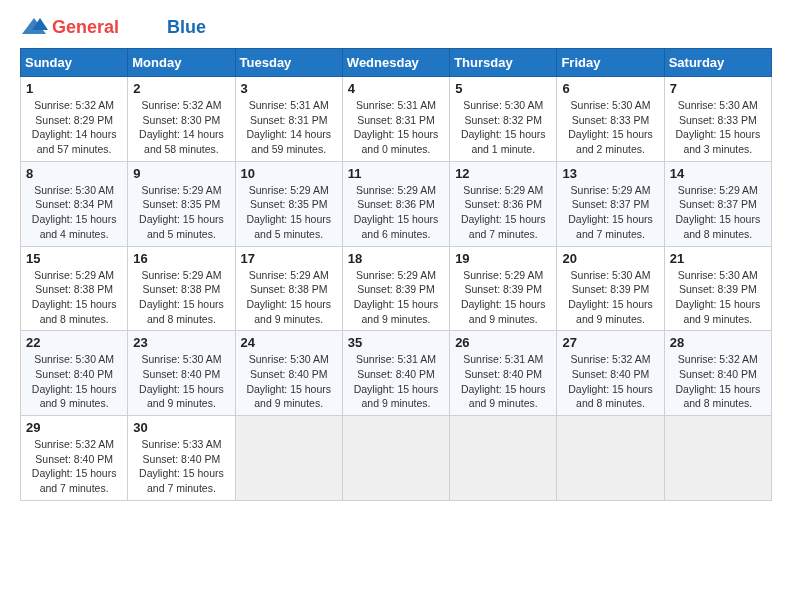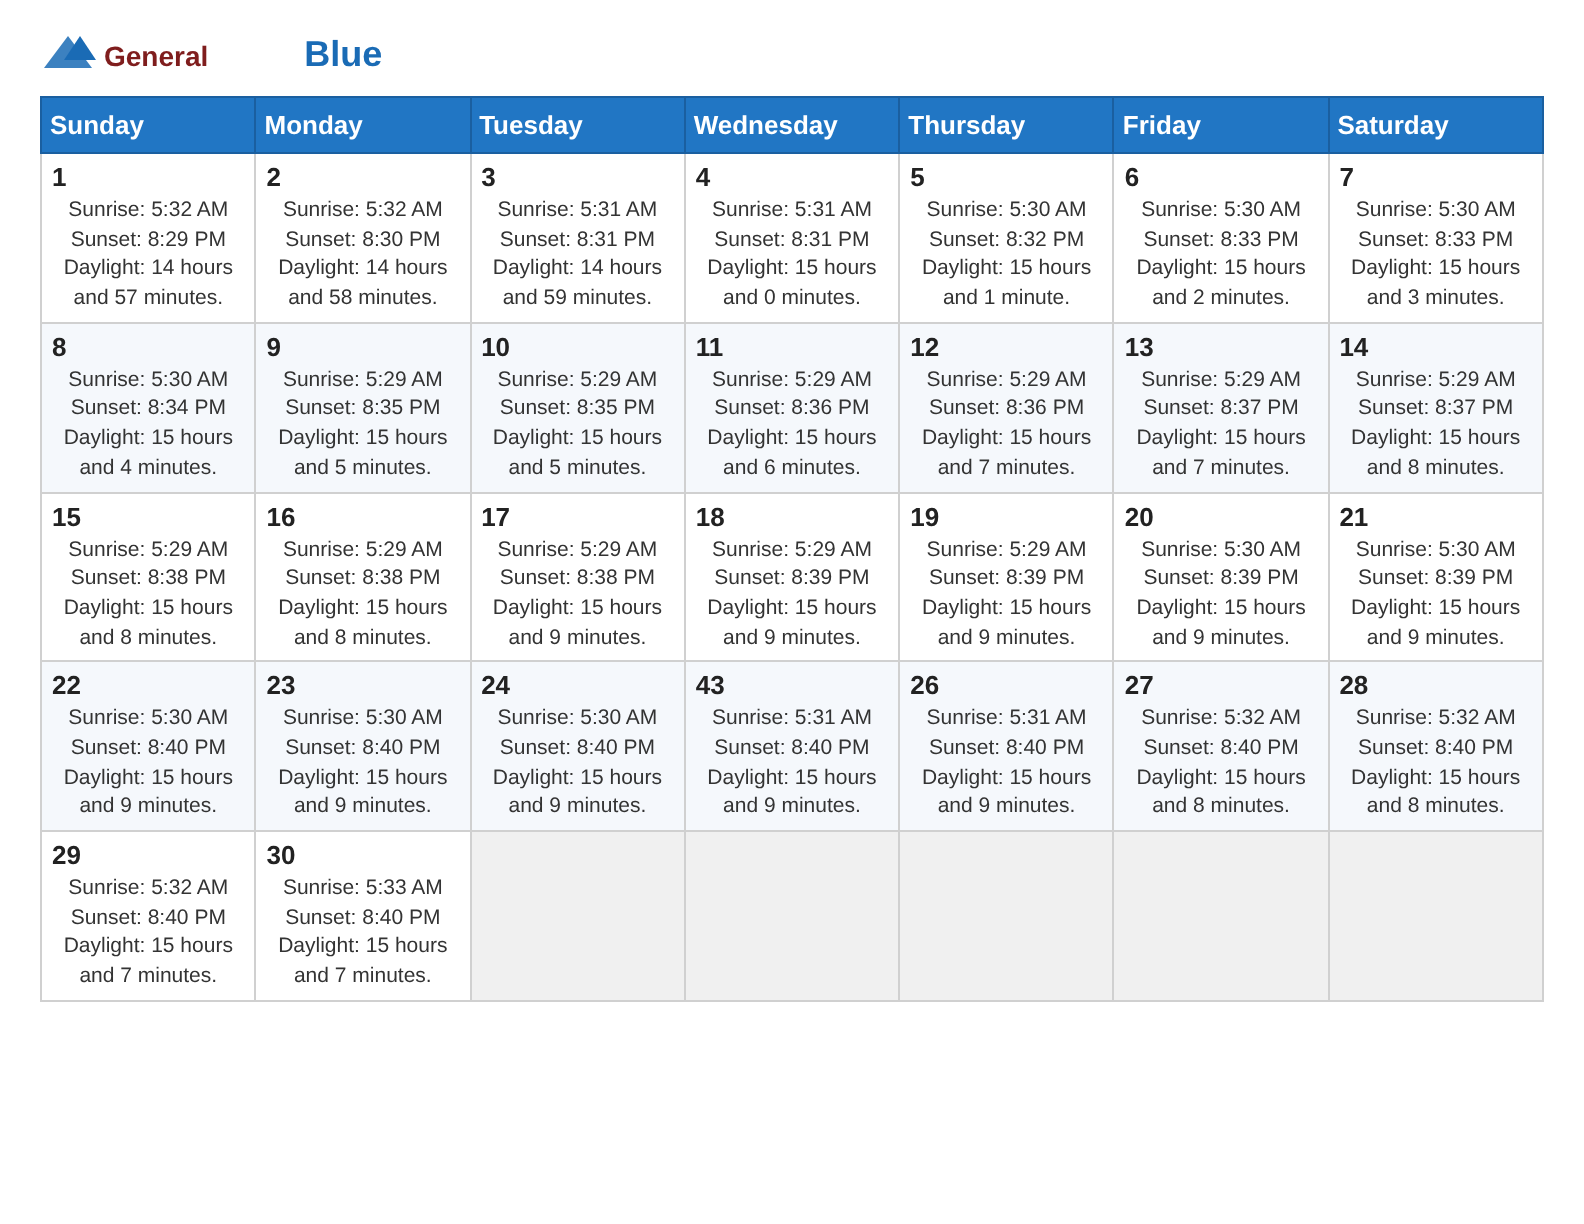--- a/index.html
+++ b/index.html
@@ -15,23 +15,23 @@
       justify-content: space-between;
       align-items: flex-start;
       margin-bottom: 10px;
     }
     .logo {
       display: flex;
       align-items: center;
       gap: 4px;
     }
     .logo-text-general {
-      font-size: 14px;
-      font-weight: bold;
-      color: #7f1d1d;
+      font-size: 18px;
+      font-weight: bold;
+      color: #ef4444;
     }
     .logo-text-blue {
       font-size: 18px;
       font-weight: bold;
       color: #1a6bb5;
       padding-left: 48px;
     }
     .logo-icon {
       width: 28px;
       height: 22px;
@@ -288,21 +288,21 @@
 and 9 minutes.</div>
         </td>
         <td>
           <span class="day-number">24</span>
           <div class="day-info" style="white-space: pre-line;">Sunrise: 5:30 AM
 Sunset: 8:40 PM
 Daylight: 15 hours
 and 9 minutes.</div>
         </td>
         <td>
-          <span class="day-number">43</span>
+          <span class="day-number">35</span>
           <div class="day-info" style="white-space: pre-line;">Sunrise: 5:31 AM
 Sunset: 8:40 PM
 Daylight: 15 hours
 and 9 minutes.</div>
         </td>
         <td>
           <span class="day-number">26</span>
           <div class="day-info" style="white-space: pre-line;">Sunrise: 5:31 AM
 Sunset: 8:40 PM
 Daylight: 15 hours

